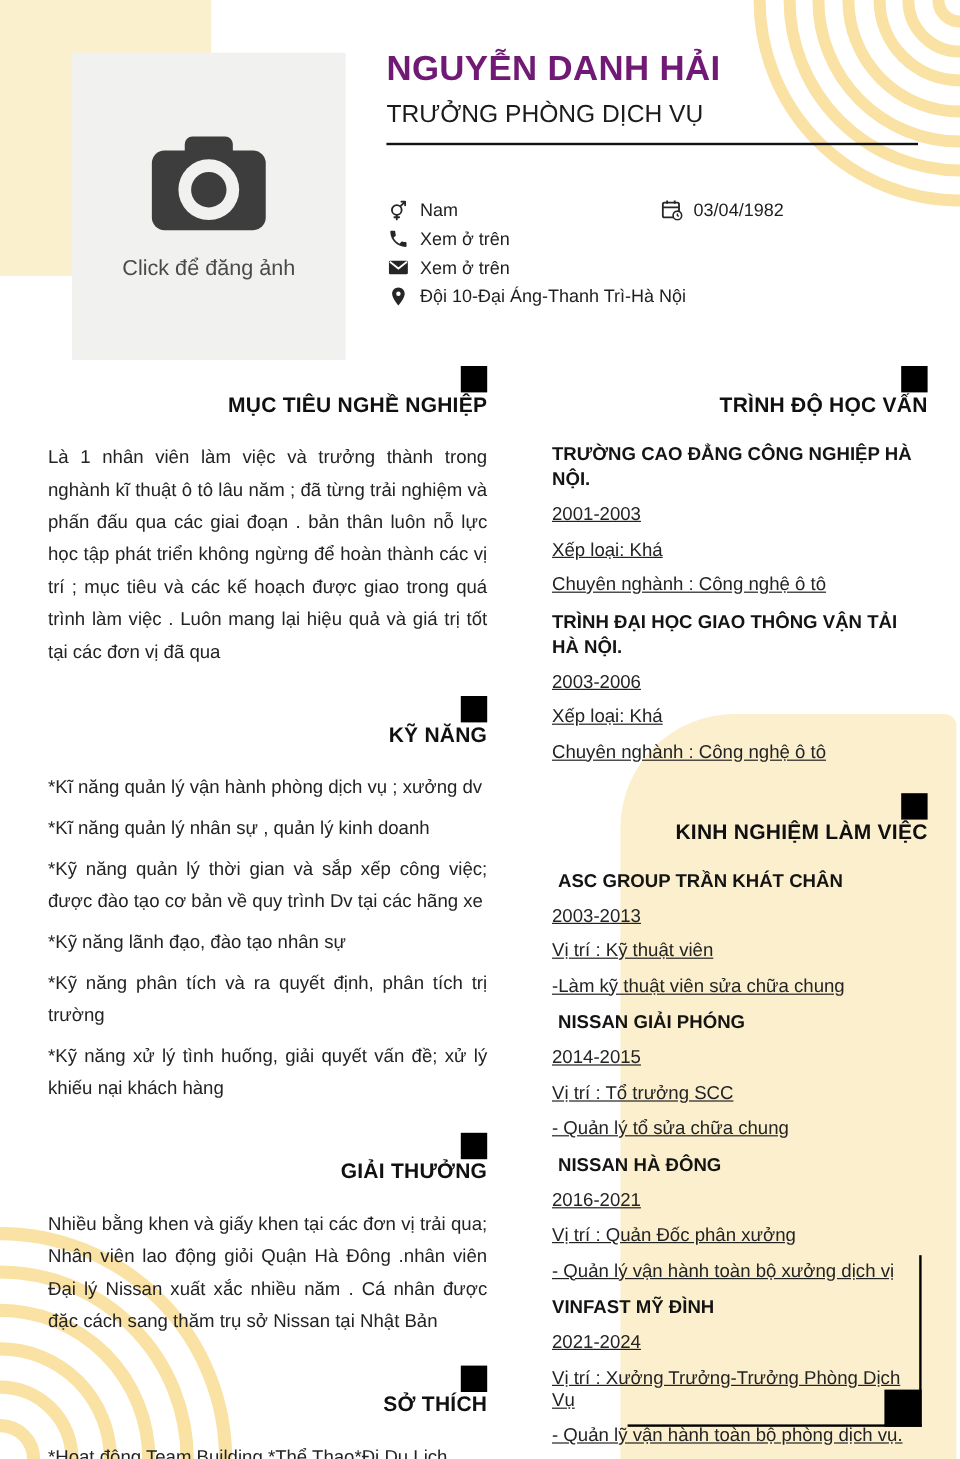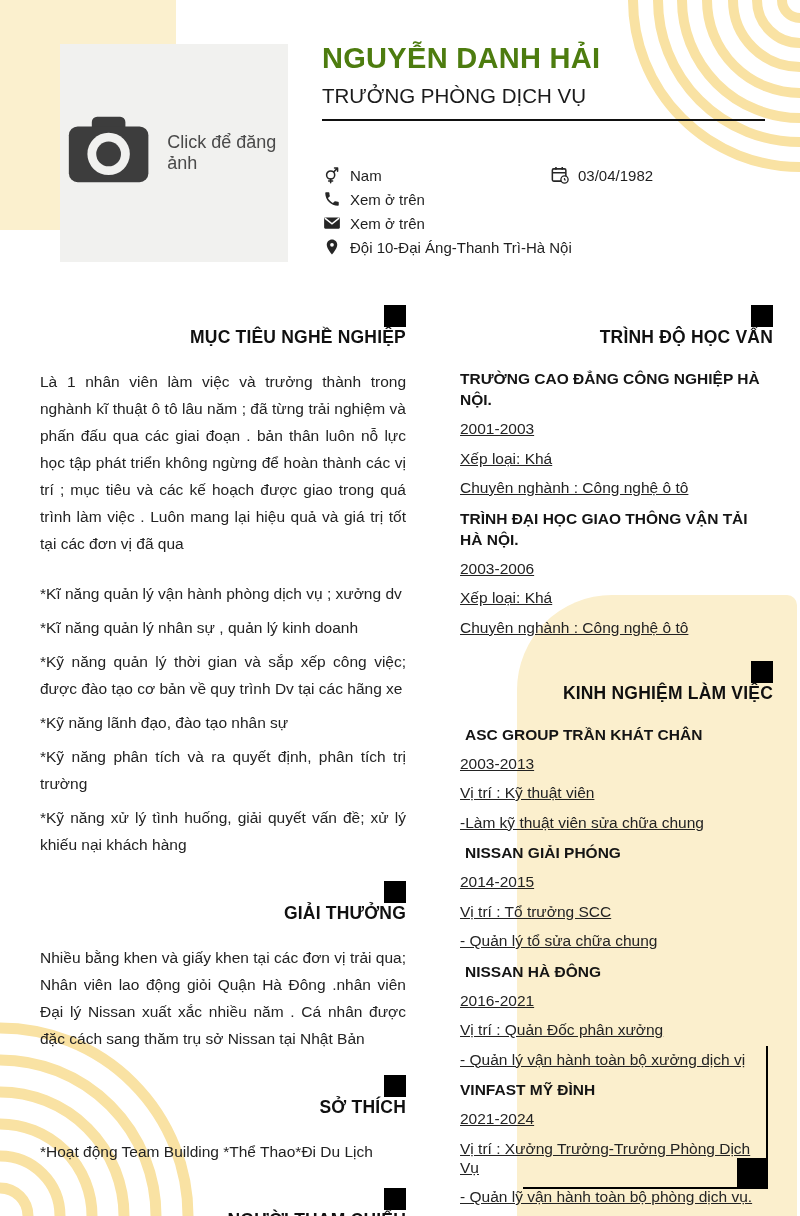--- a/index.html
+++ b/index.html
@@ -17,30 +17,30 @@
   .panel-br {
     left:517px; top:595px; width:280px; height:621px;
     background:#FBEFCD; border-radius:95px 10px 0 0;
   }
   .frame-v { left:766px; top:1046px; width:2px; height:143px; background:#000; z-index:1; }
   .frame-h { left:523px; top:1187px; width:245px; height:2px; background:#000; z-index:1; }
   .frame-sq { left:737px; top:1158px; width:31px; height:31px; background:#000; z-index:1; }
 
   
   .photo-box {
-    position:absolute; left:60px; top:44px; width:228px; height:218px;
-    background:#F1F1EF; z-index:2; display:flex; 
-    align-items:center; justify-content:center; gap:10px; cursor:pointer;
+    position:absolute; left:60px; top:44px; width:228px; height:256px;
+    background:#F1F1EF; z-index:2; display:flex; flex-direction:column;
+    align-items:center; justify-content:center; gap:10px; cursor:pointer;text-align:right;
   }
   .photo-box .cam { width:116px; height:92px; }
   .photo-label { font-size:18px; color:#4A4A4A; }
 
   
   .header-block { position:absolute; left:322px; top:42px; width:444px; z-index:2; }
-  .name { font-size:29px; font-weight:700; letter-spacing:0.3px; color:#4d7c0f; }
+  .name { font-size:29px; font-weight:700; letter-spacing:0.3px; color:#701a75; }
   .job-title { font-size:20.5px; font-weight:400; margin-top:9px; color:#1b1b1b; }
   .rule { margin-top:11px; height:2px; background:#111; width:443px; }
 
   .contact { position:absolute; left:322px; top:163px; width:460px; z-index:2; font-size:15px; }
   .c-row { display:flex; align-items:center; height:24px; }
   .c-cell { display:flex; align-items:center; }
   .c-cell.first { flex:0 0 228px; }
   .cicon { width:19px; height:19px; margin-right:9px; display:inline-flex; align-items:center; justify-content:center; flex:0 0 19px; }
   .cicon svg { width:18px; height:18px; }
 
@@ -170,20 +170,24 @@
   <div class="col col-left">
     <section>
       <div class="sec-h">
         <span class="sq"></span>
         <span class="sec-title">MỤC TIÊU NGHỀ NGHIỆP</span>
       </div>
       <p class="body-text">Là 1 nhân viên làm việc và trưởng thành trong nghành kĩ thuật ô tô lâu năm ; đã từng trải nghiệm và phấn đấu qua các giai đoạn . bản thân luôn nỗ lực học tập phát triển không ngừng để hoàn thành các vị trí ; mục tiêu và các kế hoạch được giao trong quá trình làm việc . Luôn mang lại hiệu quả và giá trị  tốt tại các đơn vị đã qua</p>
     </section>
 
     <section>
+      <div class="sec-h">
+        <span class="sq"></span>
+        <span class="sec-title">KỸ NĂNG</span>
+      </div>
       <p class="skill-item">*Kĩ năng quản lý vận hành phòng dịch vụ ; xưởng dv</p>
       <p class="skill-item">*Kĩ năng  quản lý nhân sự , quản lý kinh doanh</p>
       <p class="skill-item">*Kỹ năng quản lý thời gian và sắp xếp công việc; được đào tạo cơ bản về quy trình Dv tại các hãng xe</p>
       <p class="skill-item">*Kỹ năng lãnh đạo, đào tạo nhân sự</p>
       <p class="skill-item">*Kỹ năng phân tích và ra quyết định, phân tích trị trường</p>
       <p class="skill-item">*Kỹ năng xử lý tình huống, giải quyết vấn đề; xử lý khiếu nại khách hàng</p>
     </section>
 
     <section>
       <div class="sec-h">

